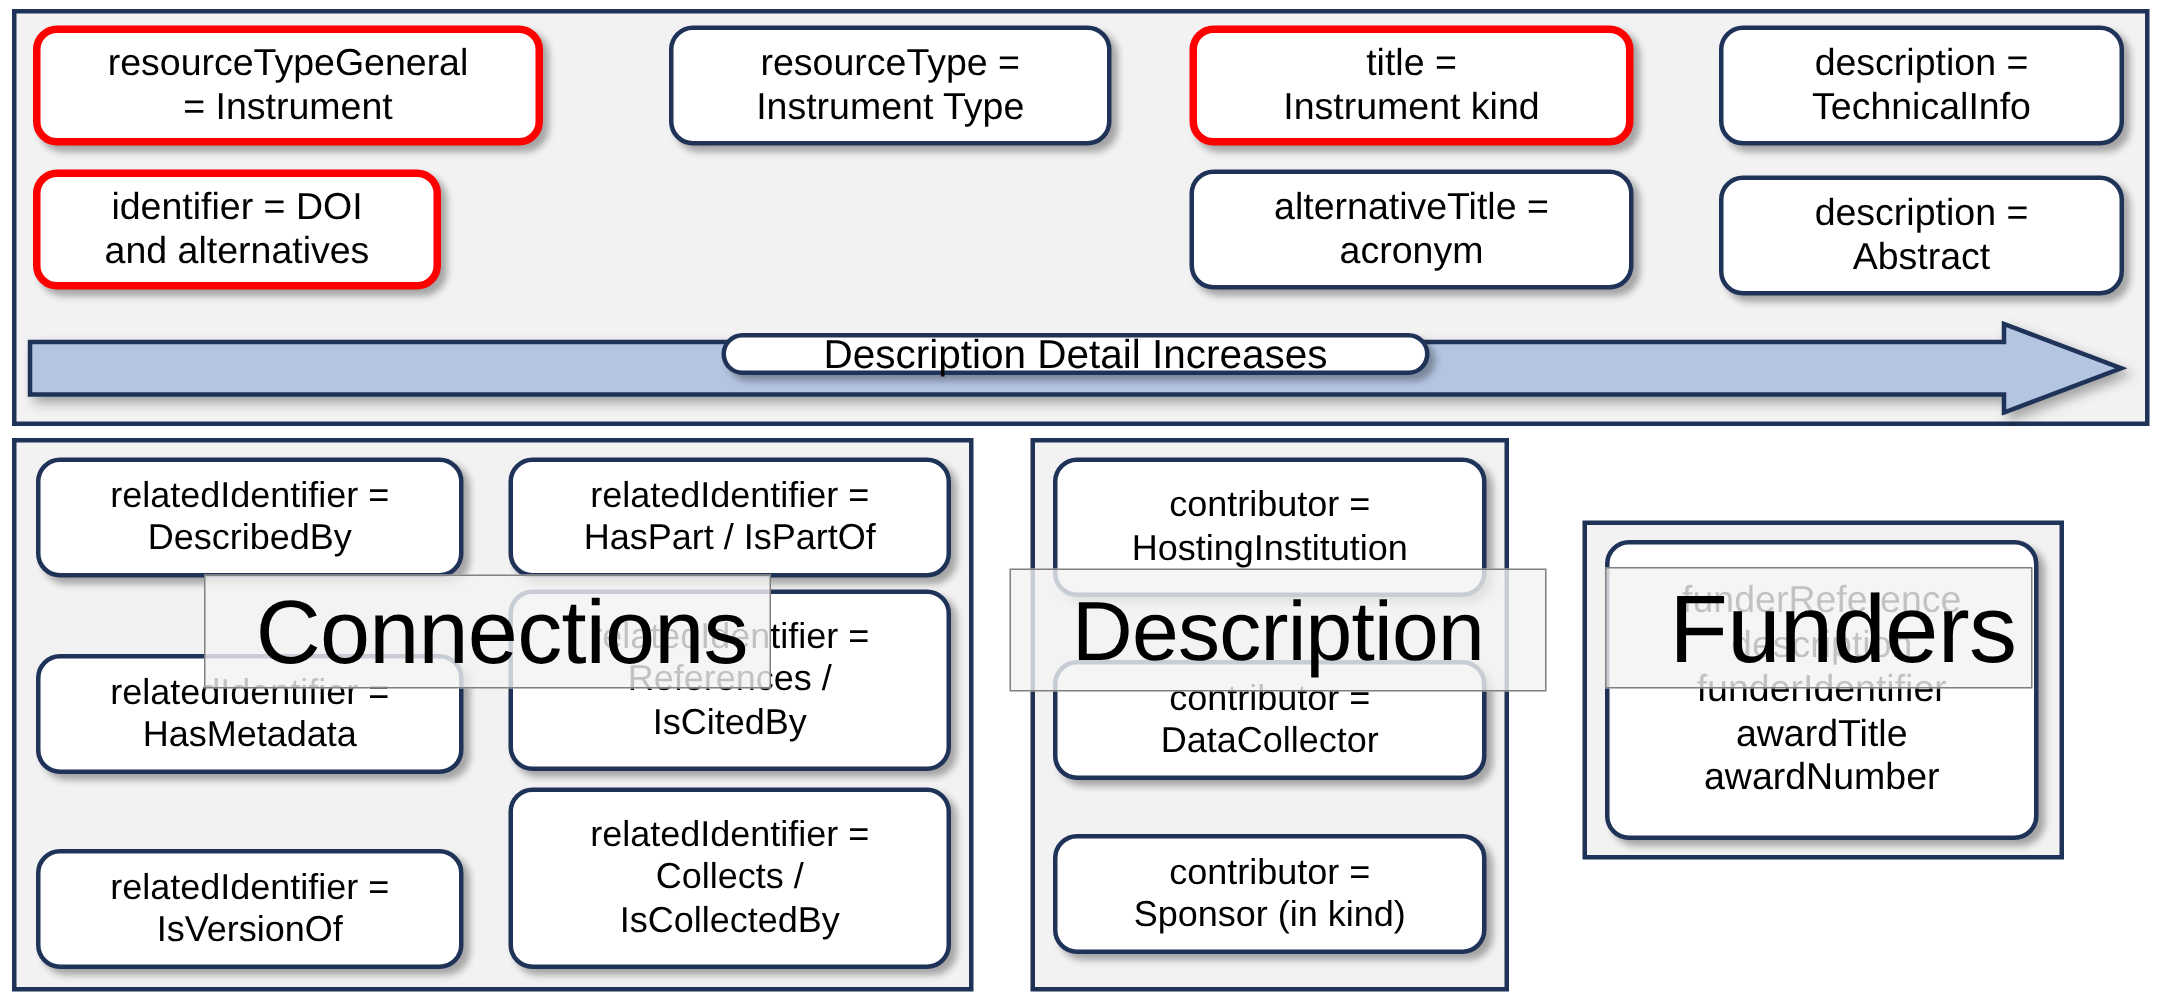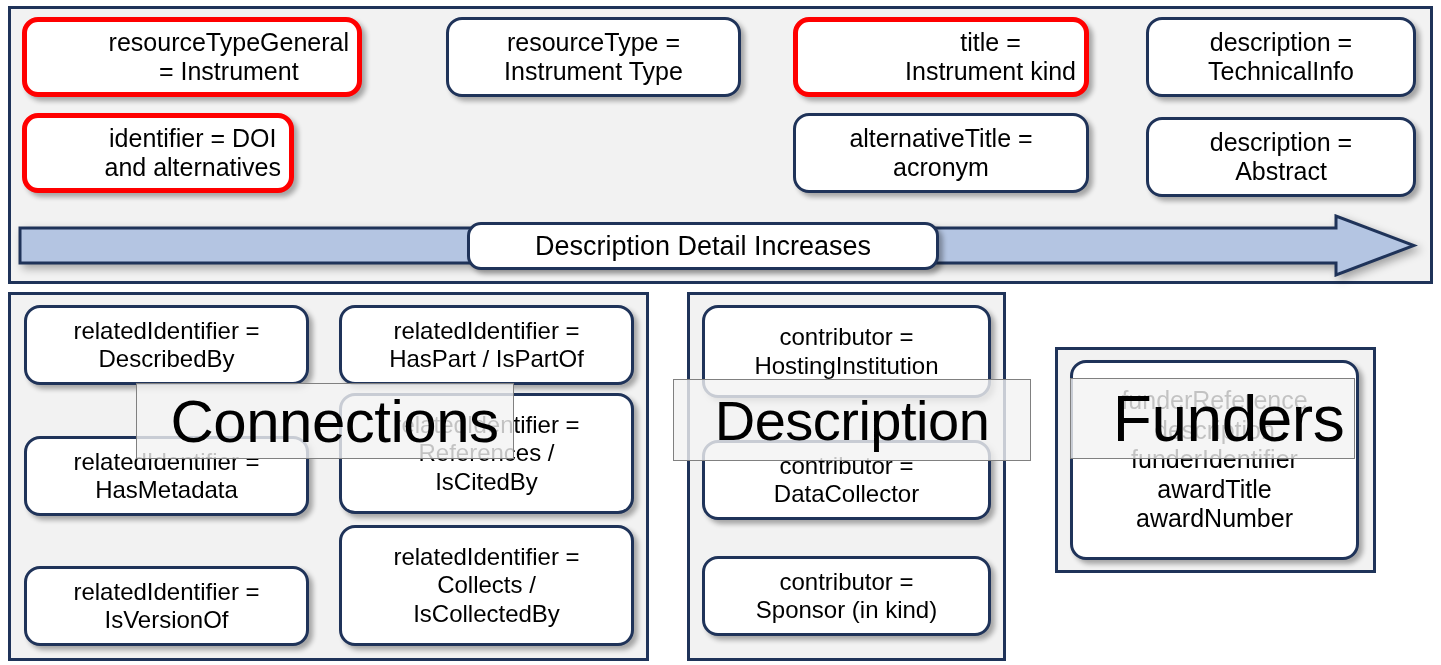--- a/index.html
+++ b/index.html
@@ -39,21 +39,20 @@
     text-align: center;
     color: #000000;
     font-size: 25px;
     line-height: 1.18;
     padding: 2px 8px;
     box-shadow: 4px 4px 5px rgba(0,0,0,0.32);
   }
   .node.highlight {
     border-color: #FF0000;
     border-width: 5px;
-    justify-content: flex-end;
   }
   .node .txt {
     display: block;
     white-space: pre-line;
   }
 
   
   .arrow-wrap {
     position: absolute;
     filter: drop-shadow(4px 4px 4px rgba(0,0,0,0.33));
@@ -130,21 +129,21 @@
     <span class="txt">description =
 Abstract</span>
   </div>
 
   <div class="arrow-wrap" style="left:18px; top:214px; width:1400px; height:63px;">
     <svg width="1400" height="63" viewBox="0 0 1400 63" xmlns="http://www.w3.org/2000/svg">
       <polygon points="2,14 1318,14 1318,2 1396,31.5 1318,61 1318,49 2,49" fill="#B4C5E2" stroke="#1F3359" stroke-width="3" stroke-linejoin="miter"></polygon>
     </svg>
   </div>
 
-  <div class="arrow-label" style="left:467px; top:222px; width:472px; height:48px;">
+  <div class="arrow-label" style="left:481px; top:222px; width:472px; height:28px;">
     <span>Description Detail Increases</span>
   </div>
 
   <div class="panel" style="left:8px; top:292px; width:641px; height:369px;"></div>
 
   <div class="node" style="left:24px; top:305px; width:285px; height:80px; font-size:24px;">
     <span class="txt">relatedIdentifier =
 DescribedBy</span>
   </div>
 

